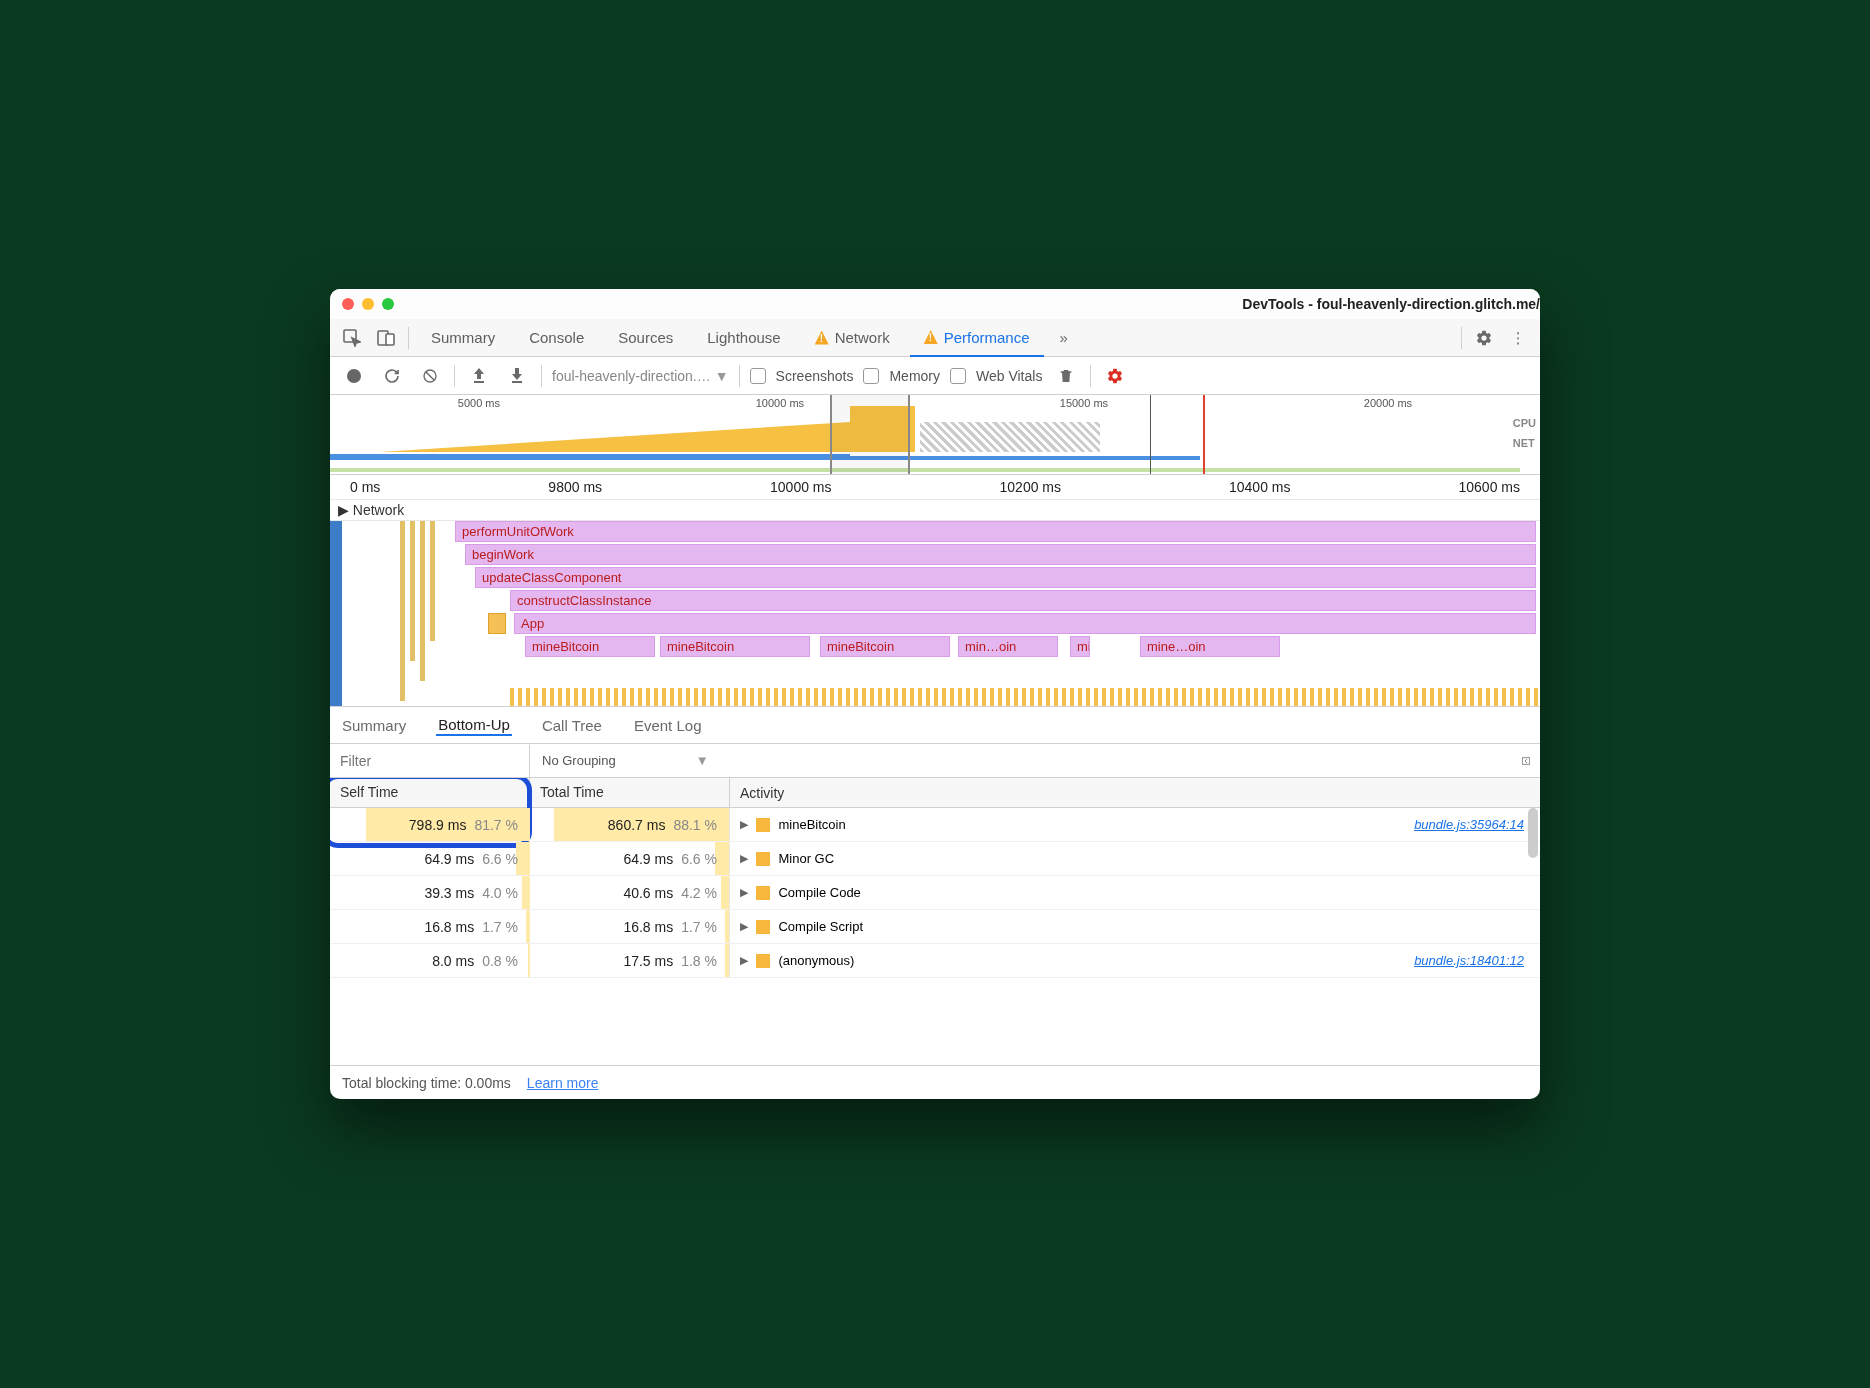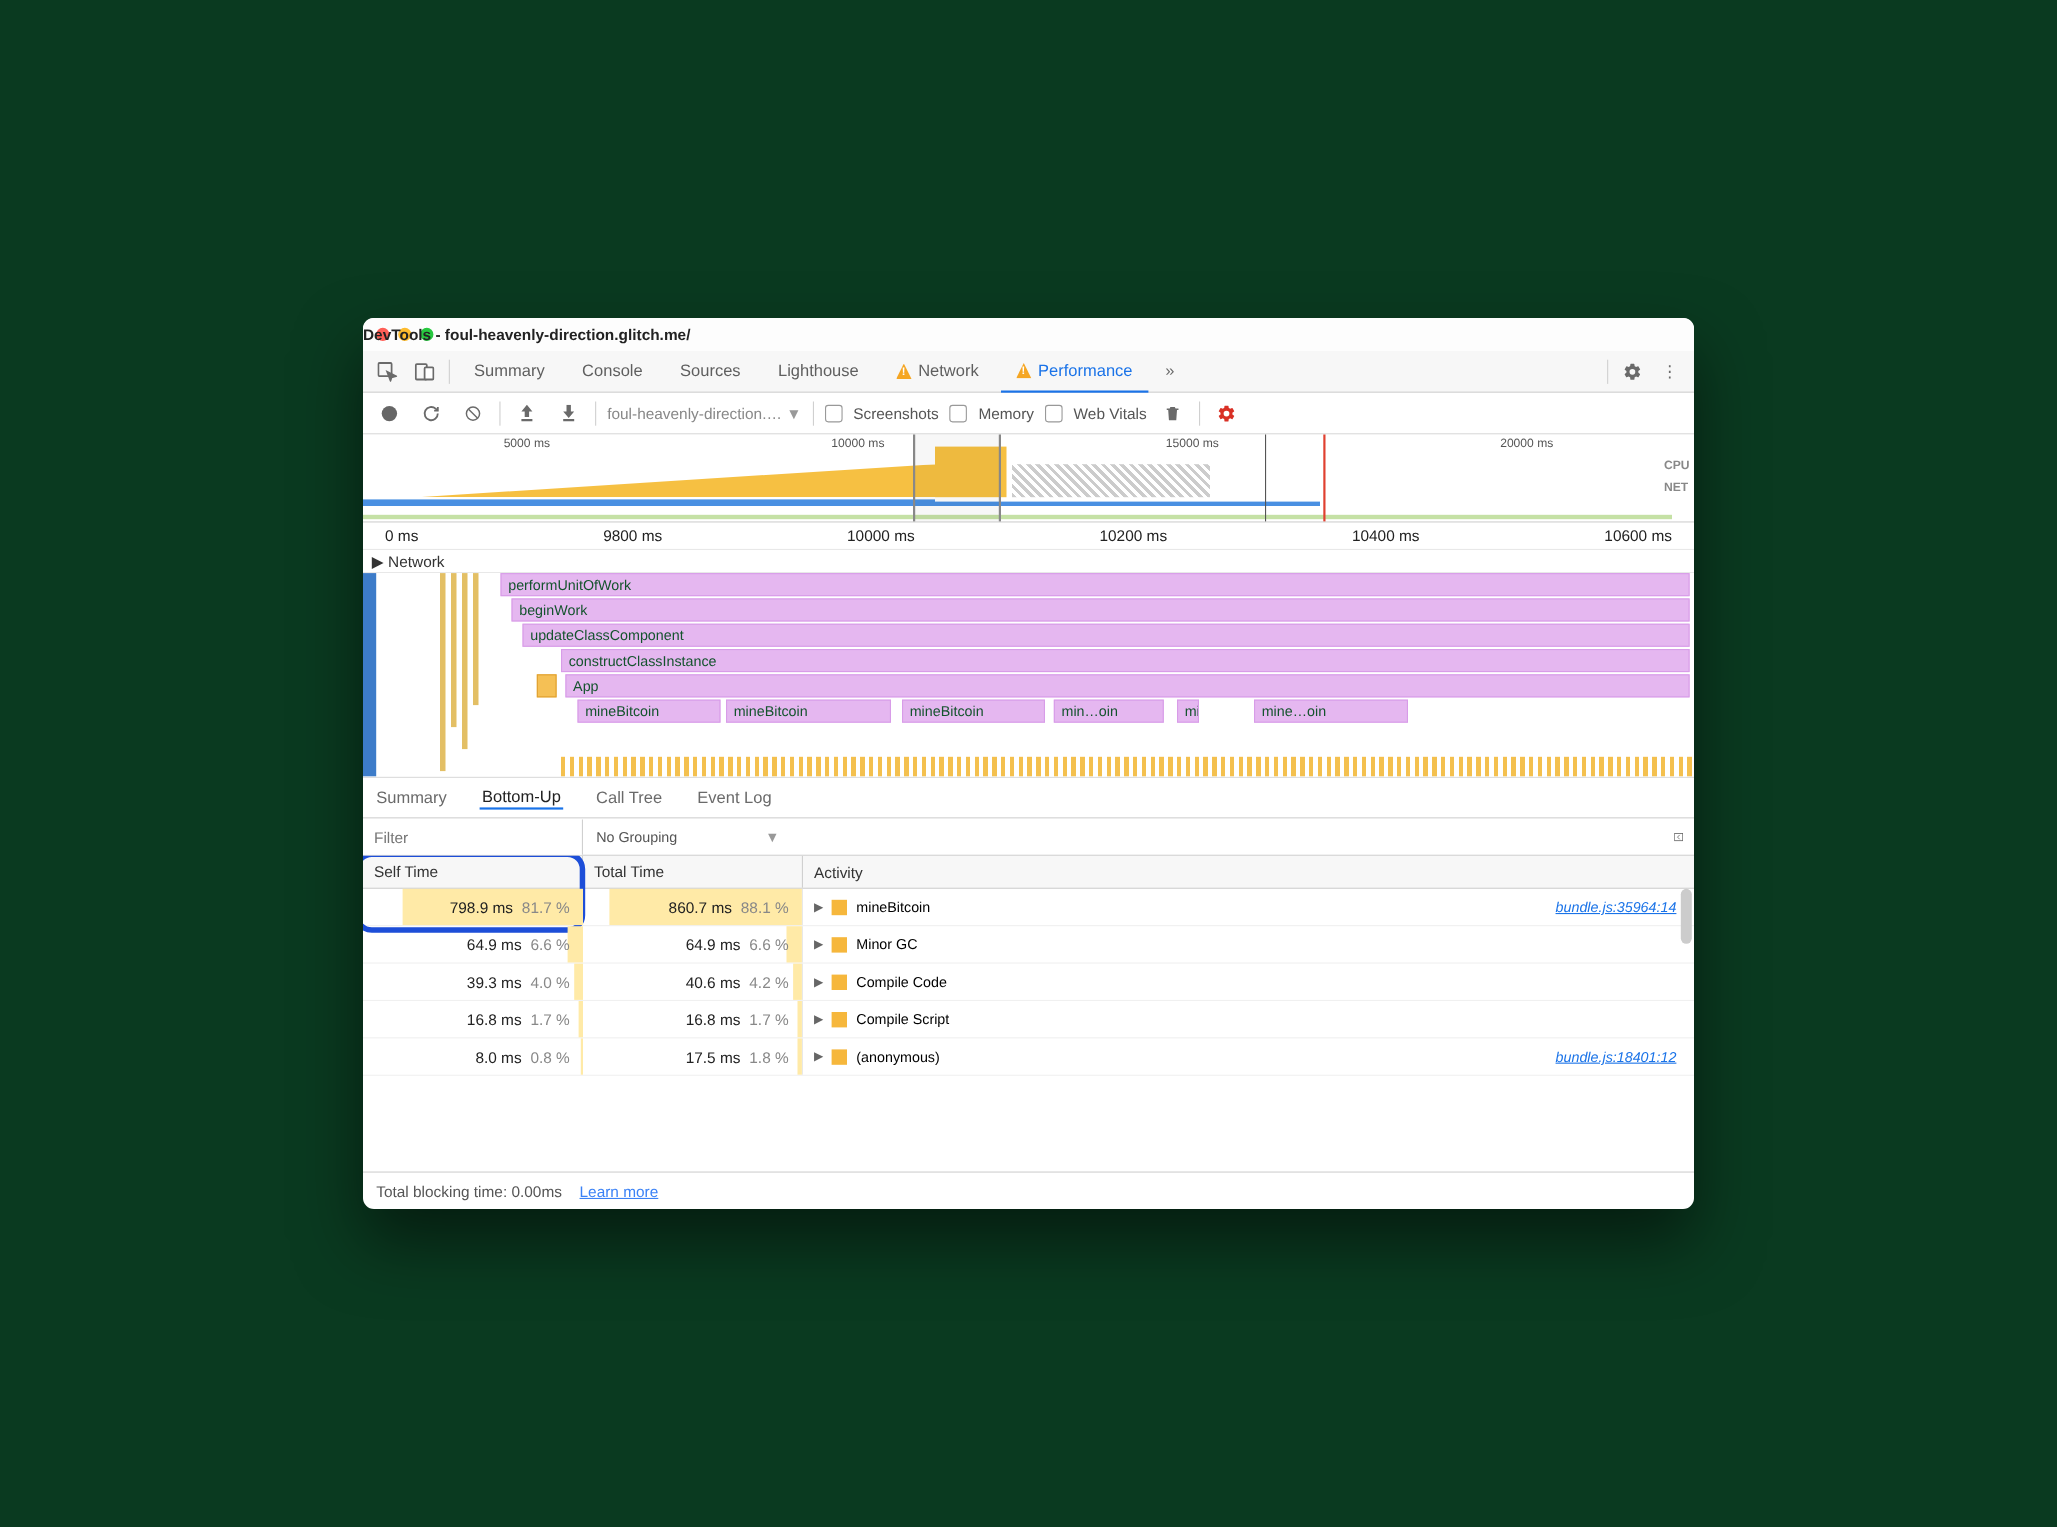--- a/index.html
+++ b/index.html
@@ -28,21 +28,21 @@
     align-items: center;
     padding: 0 12px;
     position: relative;
     background: #fdfdfd;
   }
   .lights { display: flex; gap: 8px; }
   .light { width: 12px; height: 12px; border-radius: 50%; }
   .light.r { background: #ff5f57; }
   .light.y { background: #febc2e; }
   .light.g { background: #28c840; }
-  .title { position: absolute; left: 0; right: 0; text-align: left; font-size: 14px; color: #222; font-weight: 600; }
+  .title { position: absolute; left: 0; right: 0; text-align: right; font-size: 14px; color: #222; font-weight: 600; }
   .tabs {
     display: flex;
     align-items: center;
     height: 38px;
     border-bottom: 1px solid #d0d0d0;
     background: #f7f7f7;
     padding: 0 8px;
     gap: 6px;
     font-size: 15px;
     color: #5f5f5f;
@@ -89,21 +89,21 @@
   .network-row {
     display: flex; align-items: center; gap: 4px; padding: 2px 8px; font-size: 14px;
     background: #fff; border-bottom: 1px solid #e8e8e8; color: #333; font-weight: 500;
   }
   .flame {
     height: 185px; position: relative; background: #fff; overflow: hidden;
   }
   .flame .row { position: absolute; height: 22px; left: 0; right: 4px; }
   .flame .block {
     position: absolute; height: 21px; background: #e5b7f0; border: 1px solid #d89ce8;
-    font-size: 13px; color: #14532d; padding: 2px 6px; white-space: nowrap; overflow: hidden;
+    font-size: 13px; color: #b91c1c; padding: 2px 6px; white-space: nowrap; overflow: hidden;
   }
   .flame .mini { background: #f5c055; border: 1px solid #e0a030; }
   .flame .sidebar { position: absolute; top: 0; bottom: 0; width: 12px; background: #3d7cc9; left: 0; }
   .flame .yellowgroup { position: absolute; top: 0; height: 180px; }
   .flame .yellowgroup .yb { position: absolute; width: 5px; background: #e3bf65; }
   .flame .bottomyellow { position: absolute; bottom: 0; height: 18px; left: 180px; right: 0; background: repeating-linear-gradient(90deg,#f4c04e,#f4c04e 4px,#fff 4px,#fff 8px); }
   .subtabs {
     display: flex; border-top: 1px solid #d0d0d0; border-bottom: 1px solid #d0d0d0;
     padding: 0 10px; height: 38px; align-items: center; gap: 28px; font-size: 15px; color: #6a6a6a;
   }

